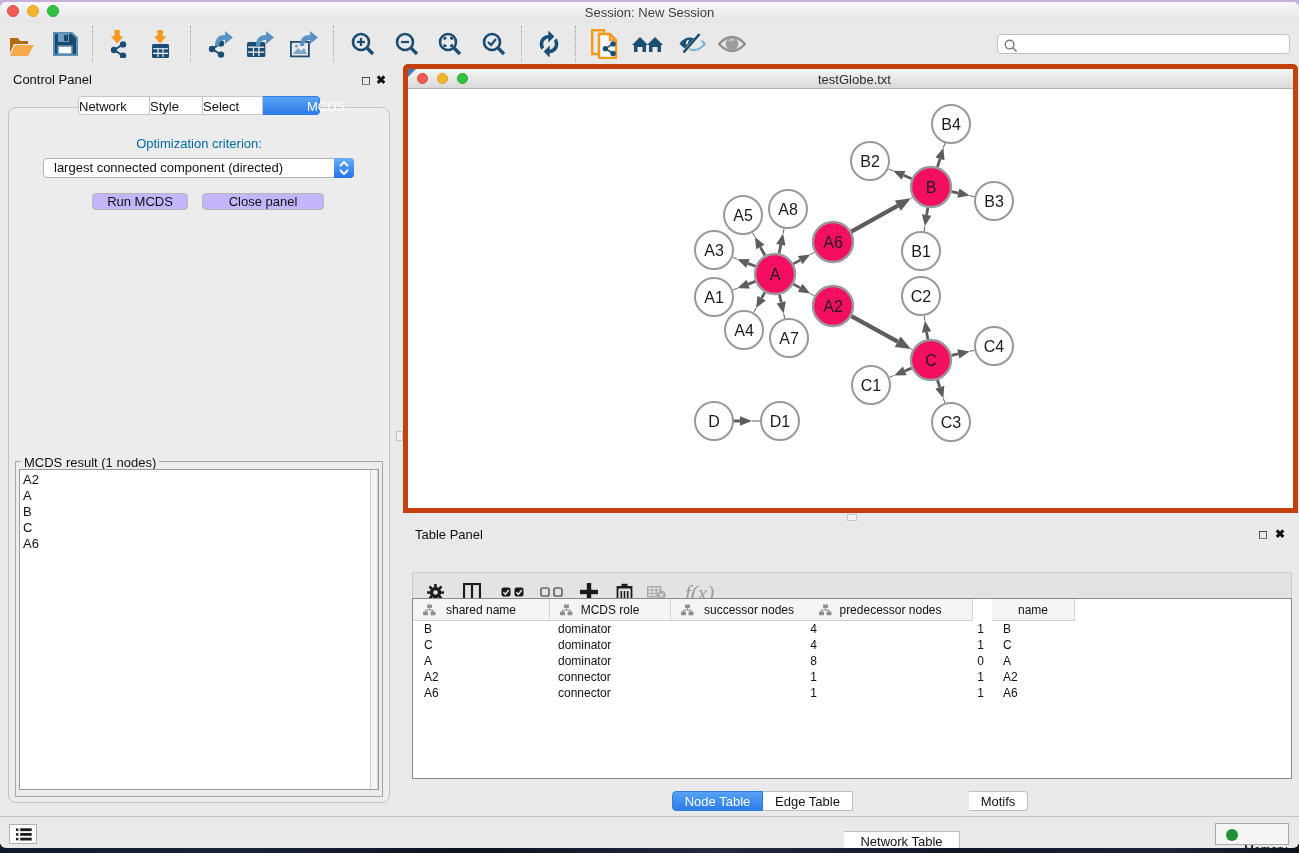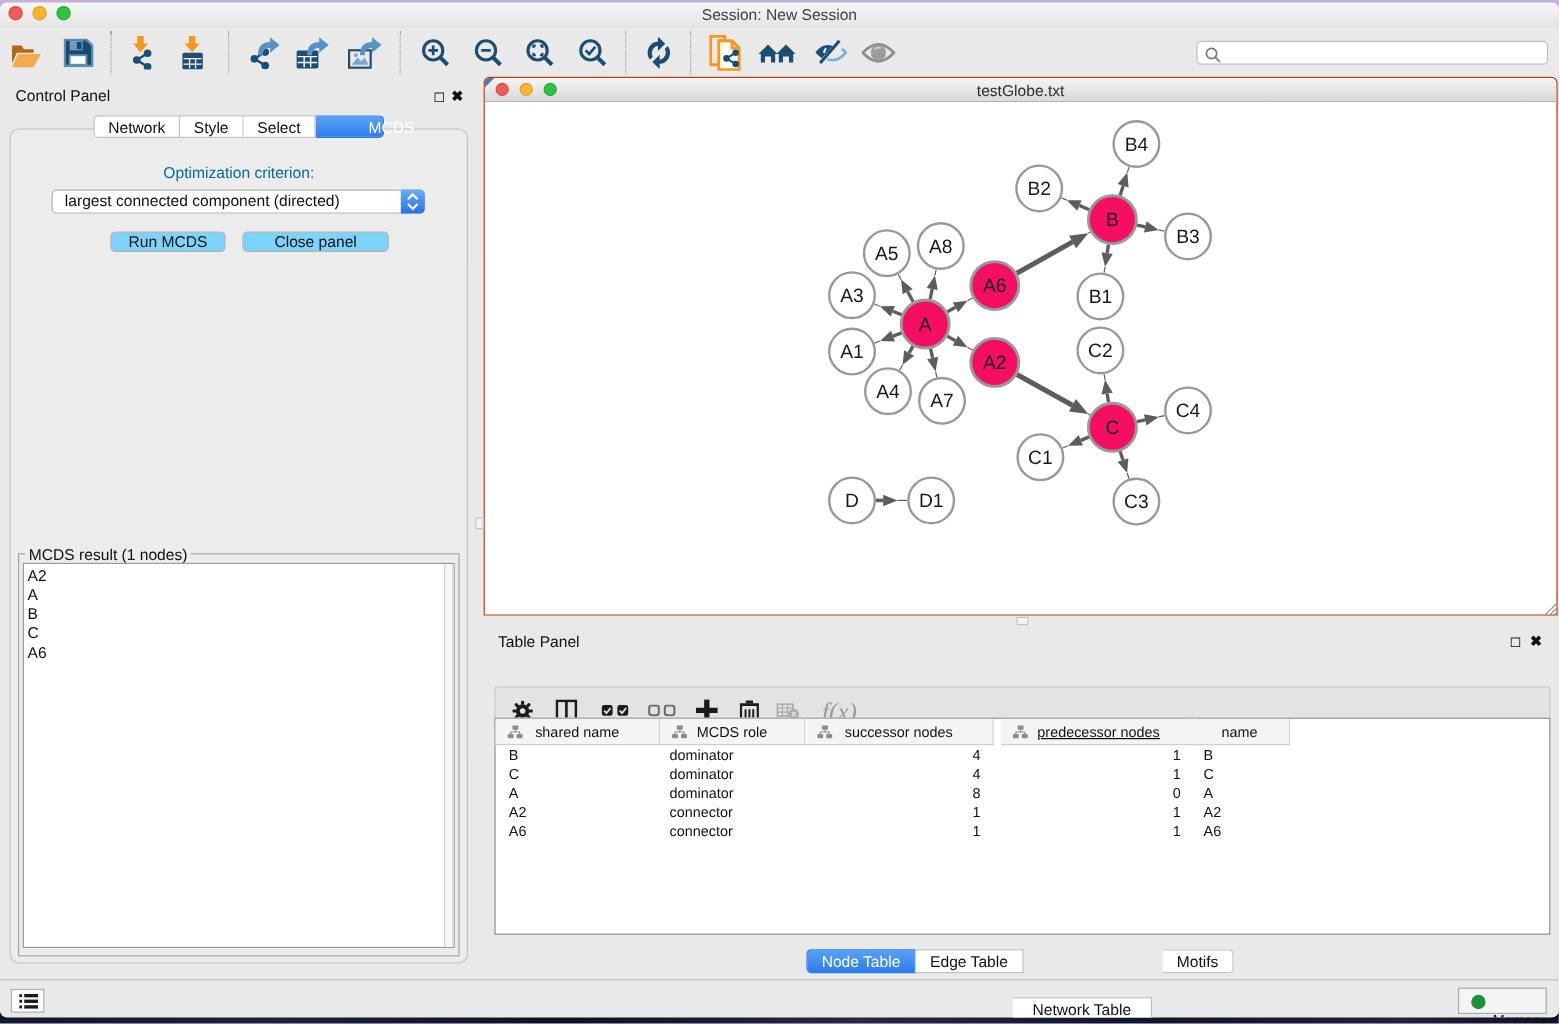--- a/index.html
+++ b/index.html
@@ -15,34 +15,34 @@
 #title-text { width:100%; text-align:center; top:3px; font-size:13px; color:#3e3e3e; }
 
 #toolbar { left:0; top:21px; width:1299px; height:43px; background:#e9e9e9; }
 .tsep { position:absolute; top:3px; height:36px; width:0; border-left:1px dotted #9f9f9f; }
 .ticon { position:absolute; top:7px; }
 #searchbox { left:997px; top:11px; width:293px; height:20px; background:#fff; border:1px solid #c0c0c0; border-radius:4px; }
 
 #cp-title { left:13px; top:70px; font-size:13px; color:#111; }
 .hdrbtn { position:absolute; font-size:12px; color:#111; }
 #cp-panel { left:8px; top:105px; width:382px; height:696px; background:#ececec; border:1px solid #c2c2c2; border-radius:8px; }
-.tab { position:absolute; top:94px; height:19px; line-height:19px; text-align:center; font-size:13px; background:#fff; border:1px solid #c4c4c4; border-left:none; color:#111; }
+.tab { position:absolute; top:94px; height:19px; line-height:19px; font-size:13px; background:#fff; border:1px solid #c4c4c4; border-left:none; color:#111; }
 .tab.first { border-left:1px solid #c4c4c4; border-radius:4px 0 0 4px; }
 .tab.last { border-radius:0 4px 4px 0; }
 .tab.sel { background:linear-gradient(#59a3f4,#2e7de9); color:#fff; border-color:#2e7de9;padding-left:44px; }
 #optlabel { left:8px; top:134px; width:382px; text-align:center; font-size:13px; color:#0369a1; }
 #dropdown { left:43px; top:156px; width:311px; height:20px; background:#fff; border:1px solid #b3b3b3; border-radius:4px; font-size:13px; line-height:18px; padding-left:10px; color:#111; }
 #stepper { left:334px; top:156px; width:20px; height:20px; background:linear-gradient(#6aaefa,#2572e6); border-radius:0 4px 4px 0; }
-.btn { position:absolute; height:17px; background:#7dd3fc; border:1px solid #b5b5b5; border-radius:4px; font-size:13px; text-align:center; line-height:15px; color:#111; }
+.btn { position:absolute; height:17px; background:#c4b5fd; border:1px solid #b5b5b5; border-radius:4px; font-size:13px; text-align:center; line-height:15px; color:#111; }
 #fieldset { left:15px; top:459px; width:368px; height:336px; border:1px solid #a6a6a6; }
 #legend { left:21px; top:453px; background:#ececec; padding:0 3px; font-size:13px; color:#111; }
 #listbox { left:19px; top:467px; width:360px; height:321px; background:#fff; border:1px solid #9b9b9b; font-size:13px; color:#111; padding:2px 0 0 3px; line-height:15.9px; }
 #listscroll { left:370px; top:468px; width:8px; height:319px; background:#f6f6f6; border-left:1px solid #cccccc; border-right:1px solid #cccccc; }
 
-#netwin { left:403px; top:62px; width:895px; height:449px; border:1px solid #c2410c; background:#fff; border-radius:5px 5px 0 0; overflow:hidden; }
+#netwin { left:403px; top:62px; width:895px; height:449px; border:5px solid #c2410c; background:#fff; border-radius:5px 5px 0 0; overflow:hidden; }
 #nettitle { left:0; top:0; width:893px; height:20px; background:linear-gradient(#f5f5f5,#d9d9d9); border-bottom:1px solid #b1b1b1; border-radius:5px 5px 0 0; }
 #nettitle .tl { width:11px; height:11px; top:4px; }
 #net-text { width:100%; text-align:center; top:3px; font-size:13px; color:#2e2e2e; }
 
 #tp-title { left:415px; top:525px; font-size:13px; color:#111; }
 #tp-toolbar { left:412px; top:570px; width:880px; height:39px; background:#e3e3e3; border:1px solid #c9c9c9; border-radius:2px; }
 #tablebox { left:412px; top:596px; width:880px; height:181px; background:#fff; border:1px solid #8a8a8a; }
 .th { position:absolute; top:0; height:22px; background:#f4f4f4; border-right:1px solid #d4d4d4; border-bottom:1px solid #cfcfcf; font-size:12px; color:#111; text-align:center; line-height:22px; }
 .td { position:absolute; font-size:12px; color:#111; height:16px; line-height:16px; }
 .btab { position:absolute; top:789px; height:20px; line-height:20px; text-align:center; font-size:13px; background:#fff; border:1px solid #bfbfbf; border-left:none; color:#111; }
@@ -436,21 +436,21 @@
     <div class="th" style="left:258px;width:157px;"><svg width="13" height="12" viewBox="0 0 13 12" class="abs" style="left:10px;top:5px;">
           <g fill="#8d8d8d">
             <rect x="4" y="0.5" width="5" height="3.6" rx="0.8"></rect>
             <rect x="0" y="7.6" width="5" height="3.6" rx="0.8"></rect>
             <rect x="7.5" y="7.6" width="5" height="3.6" rx="0.8"></rect>
           </g>
           <g stroke="#8d8d8d" stroke-width="1">
             <path d="M6.5 4.1 L6.5 6 M2.5 7.6 L2.5 6 L10 6 L10 7.6" fill="none"></path>
           </g>
         </svg>successor nodes</div>
-    <div class="th" style="left:421px;width:164px;text-decoration:underline;"><svg width="13" height="12" viewBox="0 0 13 12" class="abs" style="left:10px;top:5px;">
+    <div class="th" style="left:396px;width:164px;"><svg width="13" height="12" viewBox="0 0 13 12" class="abs" style="left:10px;top:5px;">
           <g fill="#8d8d8d">
             <rect x="4" y="0.5" width="5" height="3.6" rx="0.8"></rect>
             <rect x="0" y="7.6" width="5" height="3.6" rx="0.8"></rect>
             <rect x="7.5" y="7.6" width="5" height="3.6" rx="0.8"></rect>
           </g>
           <g stroke="#8d8d8d" stroke-width="1">
             <path d="M6.5 4.1 L6.5 6 M2.5 7.6 L2.5 6 L10 6 L10 7.6" fill="none"></path>
           </g>
         </svg>predecessor nodes</div>
     <div class="th" style="left:579px;width:83px;"> name</div>

